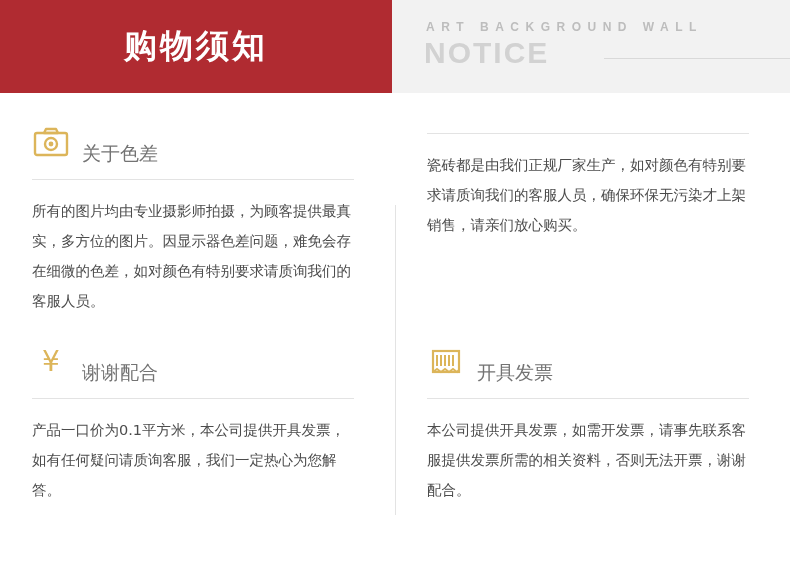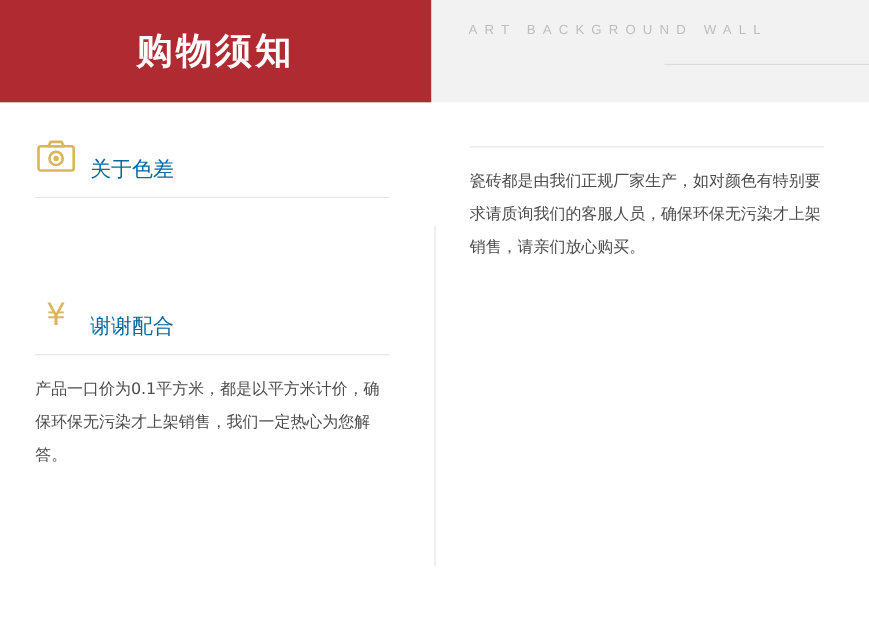--- a/index.html
+++ b/index.html
@@ -44,20 +44,21 @@
     font-weight: bold;
     letter-spacing: 3px;
     font-family: Liberation Sans, sans-serif;
   }
   .header-right {
     flex: 1;
     height: 93px;
     position: relative;
     padding-left: 28px;
     box-sizing: border-box;
+    font-weight: bold;
   }
   .header-eng-top {
     position: absolute;
     left: 34px;
     top: 20px;
     font-size: 12px;
     letter-spacing: 6.5px;
     color: #bdbdbd;
     font-family: "Liberation Sans", sans-serif;
   }
@@ -117,21 +118,21 @@
     width: 38px;
     height: 38px;
     margin-right: 12px;
     flex: 0 0 38px;
     display: flex;
     align-items: center;
     justify-content: center;
   }
   .cell-title {
     font-size: 19px;
-    color: #0369a1;
+    color: #737373;
     font-family: "DejaVu Sans", "Liberation Sans", sans-serif;
     margin-top: 24px;
   }
   .cell-divider {
     margin-top: 14px;
     width: 322px;
     height: 1px;
     background: #e3e3e3;
   }
   .cell-body {
@@ -147,20 +148,21 @@
 <body>
 
 <div class="page">
 
   <div class="header">
     <div class="header-left">
       <div class="header-title">购物须知</div>
     </div>
     <div class="header-right">
       <div class="header-eng-top">ART BACKGROUND WALL</div>
+      <div class="header-eng-big">NOTICE</div>
       <div class="header-rule"></div>
     </div>
   </div>
 
   <div class="grid">
     <div class="vline"></div>
 
     <div class="row">
 
       <div class="cell">
@@ -169,20 +171,21 @@
             <svg width="38" height="38" viewBox="0 0 38 38">
               <rect x="3" y="10" width="32" height="22" rx="2" fill="none" stroke="#dcb55a" stroke-width="2.4"></rect>
               <path d="M12 10 L14 6 L24 6 L26 10 Z" fill="none" stroke="#dcb55a" stroke-width="2.4" stroke-linejoin="round"></path>
               <circle cx="19" cy="21" r="6" fill="none" stroke="#dcb55a" stroke-width="2.4"></circle>
               <circle cx="19" cy="21" r="2.4" fill="#dcb55a"></circle>
             </svg>
           </span>
           <span class="cell-title">关于色差</span>
         </div>
         <div class="cell-divider"></div>
+        <div class="cell-body">所有的图片均由专业摄影师拍摄，为顾客提供最真实，多方位的图片。因显示器色差问题，难免会存在细微的色差，如对颜色有特别要求请质询我们的客服人员。</div>
       </div>
 
       <div class="cell">
         <div class="cell-divider"></div>
         <div class="cell-body">瓷砖都是由我们正规厂家生产，如对颜色有特别要求请质询我们的客服人员，确保环保无污染才上架销售，请亲们放心购买。</div>
       </div>
 
     </div>
 
     <div class="row">
@@ -190,19 +193,37 @@
       <div class="cell row2">
         <div class="cell-head">
           <span class="cell-icon">
             <svg width="38" height="38" viewBox="0 0 38 38">
               <text x="19" y="29" font-size="28" font-family="DejaVu Sans, sans-serif" fill="#dcb55a" text-anchor="middle">¥</text>
             </svg>
           </span>
           <span class="cell-title">谢谢配合</span>
         </div>
         <div class="cell-divider"></div>
-        <div class="cell-body">产品一口价为0.1平方米，都是以平方米计价，确保环保无污染才上架销售，我们一定热心为您解答。</div>
-      </div>
-
+        <div class="cell-body">产品一口价为0.1平方米，本公司提供开具发票，如有任何疑问请质询客服，我们一定热心为您解答。</div>
+      </div>
+
+      <div class="cell row2">
+        <div class="cell-head">
+          <span class="cell-icon">
+            <svg width="38" height="38" viewBox="0 0 38 38">
+              <rect x="6" y="9" width="26" height="21" fill="none" stroke="#dcb55a" stroke-width="2.2"></rect>
+              <line x1="10" y1="13" x2="10" y2="24" stroke="#dcb55a" stroke-width="2"></line>
+              <line x1="14" y1="13" x2="14" y2="24" stroke="#dcb55a" stroke-width="2"></line>
+              <line x1="18" y1="13" x2="18" y2="24" stroke="#dcb55a" stroke-width="2"></line>
+              <line x1="22" y1="13" x2="22" y2="24" stroke="#dcb55a" stroke-width="2"></line>
+              <line x1="26" y1="13" x2="26" y2="24" stroke="#dcb55a" stroke-width="2"></line>
+              <path d="M6 30 L10 27 L14 30 L18 27 L22 30 L26 27 L30 30 L32 28" fill="none" stroke="#dcb55a" stroke-width="2"></path>
+            </svg>
+          </span>
+          <span class="cell-title">开具发票</span>
+        </div>
+        <div class="cell-divider"></div>
+        <div class="cell-body">本公司提供开具发票，如需开发票，请事先联系客服提供发票所需的相关资料，否则无法开票，谢谢配合。</div>
+      </div>
 
     </div>
   </div>
 </div>
 
 </body></html>

